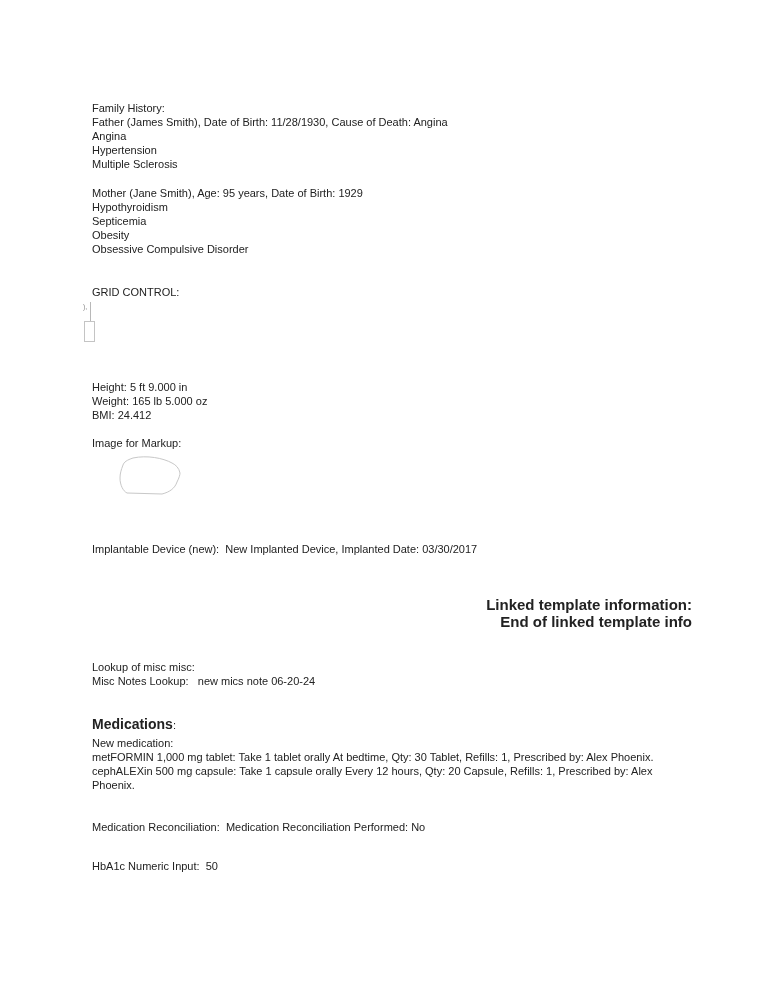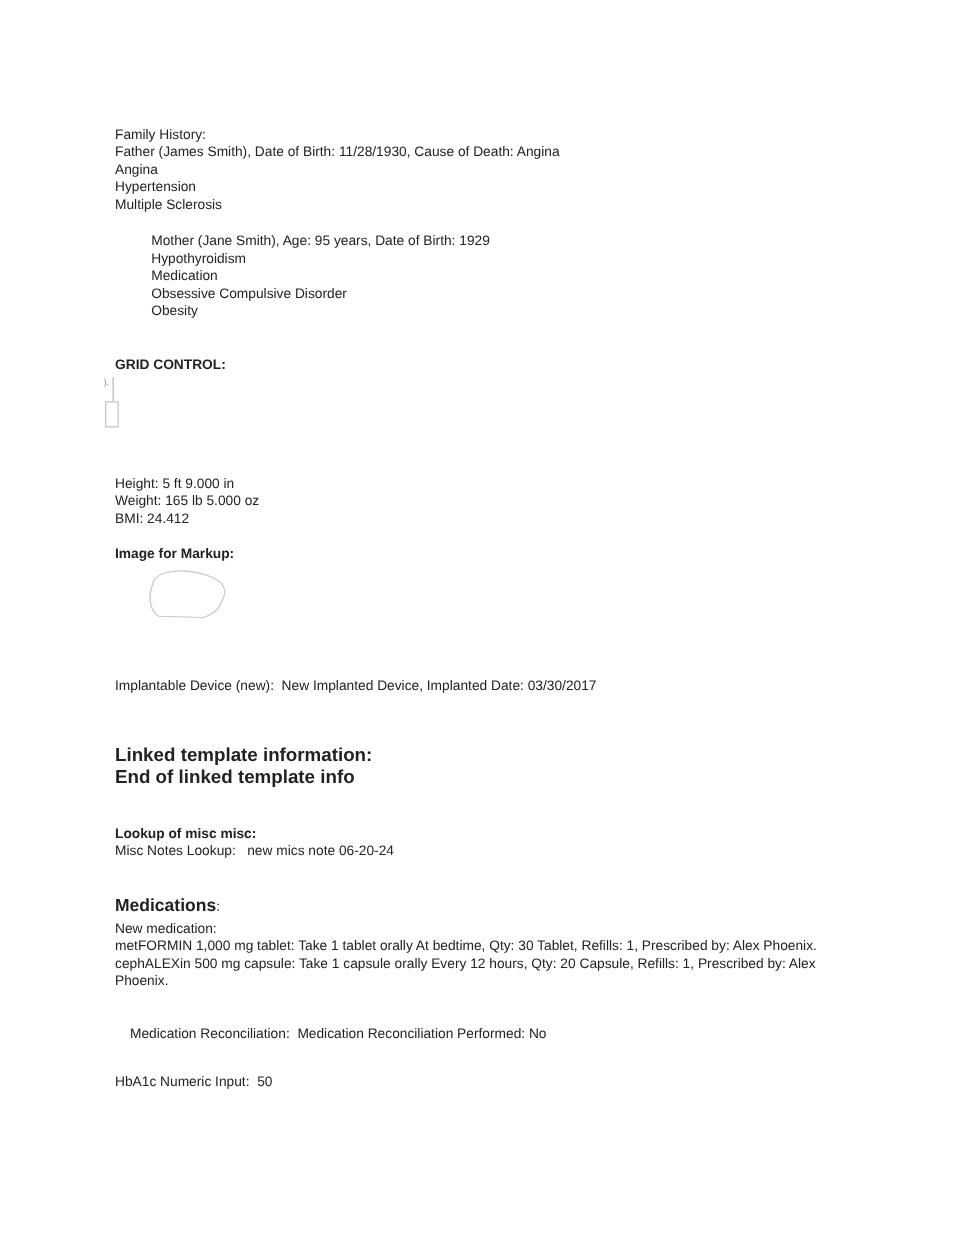--- a/index.html
+++ b/index.html
@@ -12,22 +12,22 @@
     font-family: "Liberation Sans", "DejaVu Sans", sans-serif;
     color: #222222;
     overflow: hidden;
   }
   .block { position: absolute; left: 92px; width: 600px; }
   .line {
     font-size: 11px;
     line-height: 14px;
     white-space: pre-wrap;
   }
-  .bold { font-weight: bold; }
-  .h2 { font-size: 15px; line-height: 17px; font-weight: bold; }
+  .bold { font-weight: normal; }
+  .h2 { font-size: 15px; line-height: 17px; font-weight: bold; text-align: right; }
   .h1 { font-size: 14px; line-height: 20px; font-weight: bold; }
   .h1-colon { font-size: 11px; font-weight: normal; }
   
   .grid-artifact { position: absolute; left: 83px; top: 302px; width: 20px; height: 42px; }
   .grid-artifact .tiny-text {
     position: absolute; left: 0; top: 1px;
     font-size: 7px; line-height: 7px; color: #8a8a8a;
   }
   .grid-artifact .caret-line {
     position: absolute; left: 7px; top: 0; width: 1px; height: 21px;
@@ -45,26 +45,26 @@
 <div class="page">
 
   <div class="block" style="top:101px;">
     <div class="line">Family History:</div>
     <div class="line">Father (James Smith), Date of Birth: 11/28/1930, Cause of Death: Angina</div>
     <div class="line">Angina</div>
     <div class="line">Hypertension</div>
     <div class="line">Multiple Sclerosis</div>
   </div>
 
-  <div class="block" style="top:186px;margin-left:29px;">
+  <div class="block" style="top:186px;">
     <div class="line">Mother (Jane Smith), Age: 95 years, Date of Birth: 1929</div>
     <div class="line">Hypothyroidism</div>
-    <div class="line">Medication</div>
+    <div class="line">Septicemia</div>
+    <div class="line">Obesity</div>
     <div class="line">Obsessive Compulsive Disorder</div>
-    <div class="line">Obesity</div>
   </div>
 
   <div class="block" style="top:285px;">
     <div class="line bold">GRID CONTROL:</div>
   </div>
 
   <div class="grid-artifact">
     <span class="tiny-text">),</span>
     <span class="caret-line"></span>
     <span class="empty-box"></span>
@@ -108,21 +108,21 @@
 
   <div class="block" style="top:714px;">
     <div>
       <span class="h1">Medications</span><span class="h1-colon">:</span>
     </div>
     <div class="line" style="margin-top:2px;">New medication:</div>
     <div class="line">metFORMIN 1,000 mg tablet: Take 1 tablet orally At bedtime, Qty: 30 Tablet, Refills: 1, Prescribed by: Alex Phoenix.</div>
     <div class="line">cephALEXin 500 mg capsule: Take 1 capsule orally Every 12 hours, Qty: 20 Capsule, Refills: 1, Prescribed by: Alex Phoenix.</div>
   </div>
 
-  <div class="block" style="top:820px;margin-left:12px;">
+  <div class="block" style="top:820px;">
     <div class="line">Medication Reconciliation:  Medication Reconciliation Performed: No</div>
   </div>
 
   <div class="block" style="top:859px;">
     <div class="line">HbA1c Numeric Input:  50</div>
   </div>
 
 </div>
 
 </body></html>

